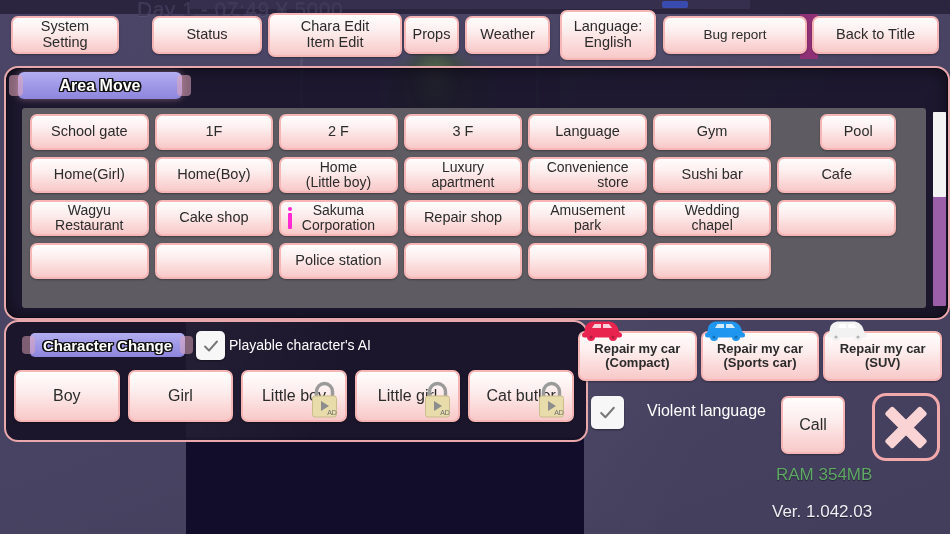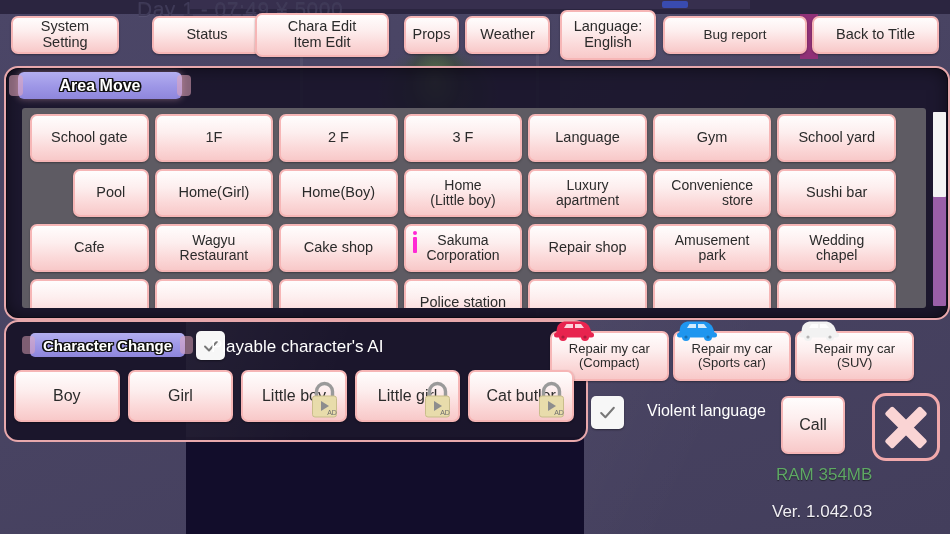--- a/index.html
+++ b/index.html
@@ -48,21 +48,21 @@
     color:#2b2b2b;
     display:flex;align-items:center;justify-content:center;
     text-align:center;line-height:1.08;
     box-shadow:0 1px 2px rgba(0,0,0,.35);
     font-family:"Liberation Sans",sans-serif;
     cursor:pointer;user-select:none;
   }
   .topbtn{position:absolute;top:16px;height:38px;font-size:14.5px;padding:0 6px;}
   #tb0{left:11px;width:108px;}
   #tb1{left:152px;width:110px;}
-  #tb2{left:255px;width:134px;top:13px;height:44px;font-size:14.5px;}
+  #tb2{left:268px;width:134px;top:13px;height:44px;font-size:14.5px;}
   #tb3{left:404px;width:55px;}
   #tb4{left:465px;width:85px;}
   #tb5{left:560px;width:96px;top:10px;height:50px;font-size:14.5px;}
   #tb6{left:663px;width:144px;font-size:13.5px;}
   #tb7{left:812px;width:127px;}
 
   
   .areawin{position:absolute;left:4px;top:66px;width:942px;height:250px;
     border:2px solid #e8a8ac;border-radius:14px;
     background:rgba(22,17,38,.86);
@@ -84,21 +84,21 @@
   .tab::before,.tab::after{content:"";position:absolute;top:3px;width:14px;height:21px;
     background:rgba(225,165,185,.55);border-radius:4px;z-index:-1;}
   .tab::before{left:-9px;}
   .tab::after{right:-9px;}
 
   .gridwrap{position:absolute;left:22px;top:108px;width:904px;height:200px;
     background:#5e5b63;border-radius:3px;overflow:hidden;z-index:4;}
   .grid{position:absolute;left:0;top:0;width:880px;padding:6px 6px 0 8px;
     display:grid;grid-template-columns:repeat(7,1fr);
     gap:7px 6px;box-sizing:border-box;}
-  .cell{height:48px;font-size:14.5px;position:relative;padding:8px 4px;}
+  .cell{height:36px;font-size:14.5px;position:relative;padding:8px 4px;}
   .cell.two{font-size:14px;}
   .info-i{position:absolute;left:7px;top:11px;width:4px;height:16px;
     background:#ff2ad4;border-radius:1px;}
   .info-i::before{content:"";position:absolute;left:0;top:-6px;width:4px;height:4px;
     background:#ff2ad4;border-radius:50%;}
 
   .sbtrack{position:absolute;right:4px;top:112px;width:13px;height:194px;
     background:#9a5fa8;border-radius:1px;z-index:5;cursor:pointer;}
   .sbthumb{position:absolute;left:0;top:0;width:13px;height:86px;
     background:#f3f3f3;border-radius:1px;}
@@ -126,22 +126,22 @@
     box-shadow:0 1px 2px rgba(0,0,0,.4);}
   .chk svg{display:block;}
   .chklabel{position:absolute;color:#fff;white-space:nowrap;}
 
   .charrow{position:absolute;left:14px;top:370px;width:560px;height:52px;
     display:grid;grid-template-columns:repeat(5,1fr);gap:8px;z-index:6;}
   .charbtn{height:52px;font-size:16px;position:relative;overflow:visible;}
   .lock{position:absolute;right:3px;top:8px;width:35px;height:40px;}
 
   
-  .carrow{position:absolute;left:550px;top:331px;width:364px;height:50px;
-    display:grid;grid-template-columns:repeat(3,1fr);gap:4px;}
+  .carrow{position:absolute;left:578px;top:331px;width:364px;height:50px;
+    display:grid;grid-template-columns:repeat(3,1fr);gap:4px;font-weight:bold;}
   .carbtn{height:50px;font-size:13px;position:relative;}
   .caricon{position:absolute;top:-16px;left:0;width:44px;height:24px;}
 
   .callbtn{position:absolute;left:781px;top:396px;width:64px;height:58px;font-size:16px;}
   .closebtn{position:absolute;left:872px;top:393px;width:62px;height:62px;
     border:3px solid #f2a9ac;border-radius:14px;background:transparent;cursor:pointer;}
   .closebtn .x1,.closebtn .x2{position:absolute;left:50%;top:50%;width:50px;height:11px;
     background:#fad4d4;border-radius:2px;margin-left:-25px;margin-top:-5.5px;}
   .closebtn .x1{transform:rotate(45deg);}
   .closebtn .x2{transform:rotate(-45deg);}
@@ -189,21 +189,20 @@
   <div class="tab">Area Move</div>
 
   <div class="gridwrap">
     <div class="grid" id="area-grid">
         <div class="btn cell" style="white-space: pre-line;">School gate</div>
         <div class="btn cell" style="white-space: pre-line;">1F</div>
         <div class="btn cell" style="white-space: pre-line;">2 F</div>
         <div class="btn cell" style="white-space: pre-line;">3 F</div>
         <div class="btn cell" style="white-space: pre-line;">Language</div>
         <div class="btn cell" style="white-space: pre-line;">Gym</div>
-        <div class="btn cell" style="white-space: pre-line;">School yard</div>
         <div class="btn cell" style="white-space: pre-line; margin-left: 43px;">Pool</div>
         <div class="btn cell" style="white-space: pre-line;">Home(Girl)</div>
         <div class="btn cell" style="white-space: pre-line;">Home(Boy)</div>
         <div class="btn cell two" style="white-space: pre-line;">Home
 (Little boy)</div>
         <div class="btn cell two" style="white-space: pre-line;">Luxury
 apartment</div>
         <div class="btn cell two" style="white-space: pre-line; text-align: right;">Convenience
 store</div>
         <div class="btn cell" style="white-space: pre-line;">Sushi bar</div>
@@ -235,21 +234,21 @@
   <div class="charwin">
     <div class="sheen"></div>
   </div>
   <div class="tab2">Character Change</div>
 
   <div class="chk" style="left:196px;top:331px;width:29px;height:29px;z-index:8;">
     <svg width="18" height="18" viewBox="0 0 18 18">
       <path d="M3 9.5 L7 13.5 L15 4.5" stroke="#777" stroke-width="1.9" fill="none" stroke-linecap="round" stroke-linejoin="round"></path>
     </svg>
   </div>
-  <div class="chklabel" style="left:211px;top:337px;font-size:17px;z-index:8;">Playable character's AI</div>
+  <div class="chklabel" style="left:229px;top:337px;font-size:14px;z-index:8;">Playable character's AI</div>
 
   <div class="charrow" id="char-row">
       <div class="btn charbtn">
         <span>Boy</span>
       </div>
       <div class="btn charbtn">
         <span>Girl</span>
       </div>
       <div class="btn charbtn">
         <span>Little boy</span>

